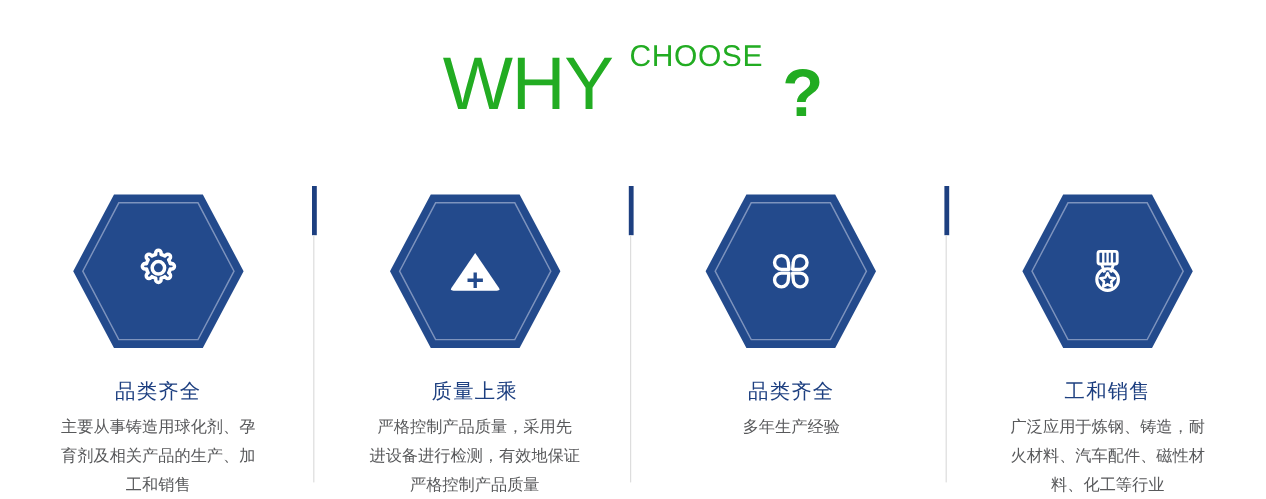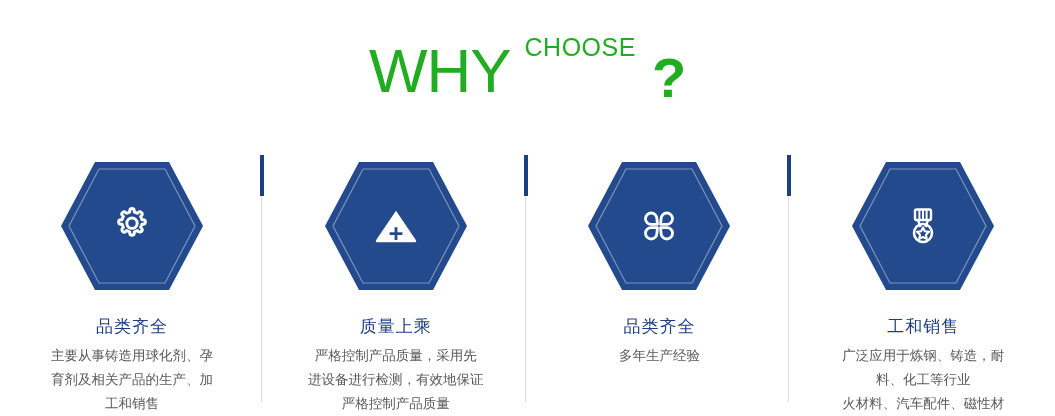--- a/index.html
+++ b/index.html
@@ -275,19 +275,19 @@
             <path d="M20.4 7.5 v10.5 M24 7.5 v10.5 M27.6 7.5 v10.5" stroke="#ffffff" stroke-width="2"></path>
             <path d="M19 18 L21.5 25 M29 18 L26.5 25" stroke="#ffffff" stroke-width="2.4"></path>
             <circle cx="24" cy="31" r="9" fill="none" stroke="#ffffff" stroke-width="2.6"></circle>
             <path d="M24 25.5 l1.85 3.75 4.15.6-3 2.93.71 4.12L24 34.97l-3.71 1.93.71-4.12-3-2.93 4.15-.6z" fill="none" stroke="#ffffff" stroke-width="2.1" stroke-linejoin="round"></path>
           </svg>
         </div>
       </div>
       <div class="card-title">工和销售</div>
       <div class="card-desc">
         <span class="line">广泛应用于炼钢、铸造，耐</span>
+        <span class="line">火材料、汽车配件、磁性材</span>
         <span class="line">料、化工等行业</span>
-        <span class="line">火材料、汽车配件、磁性材</span>
       </div>
     </div>
 
   </div>
 </div>
 
 </body></html>

